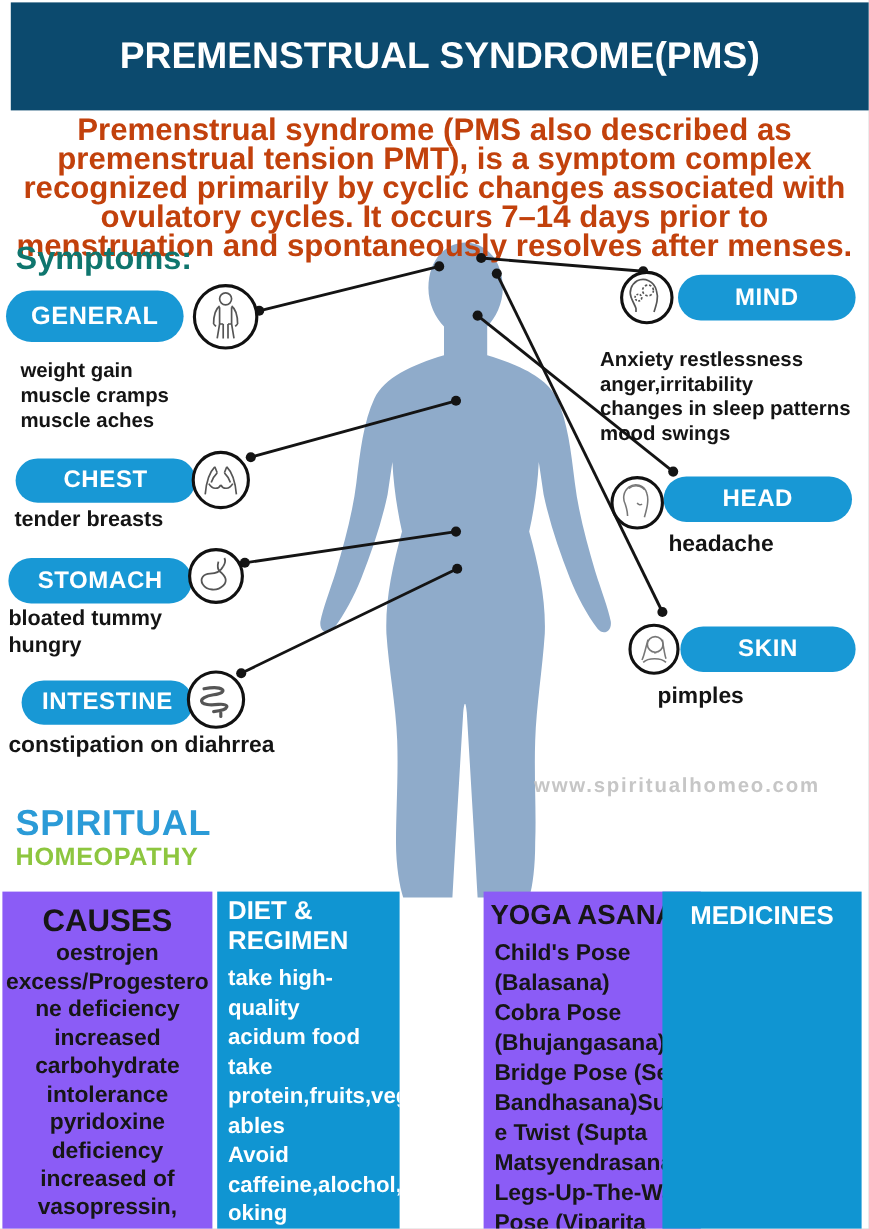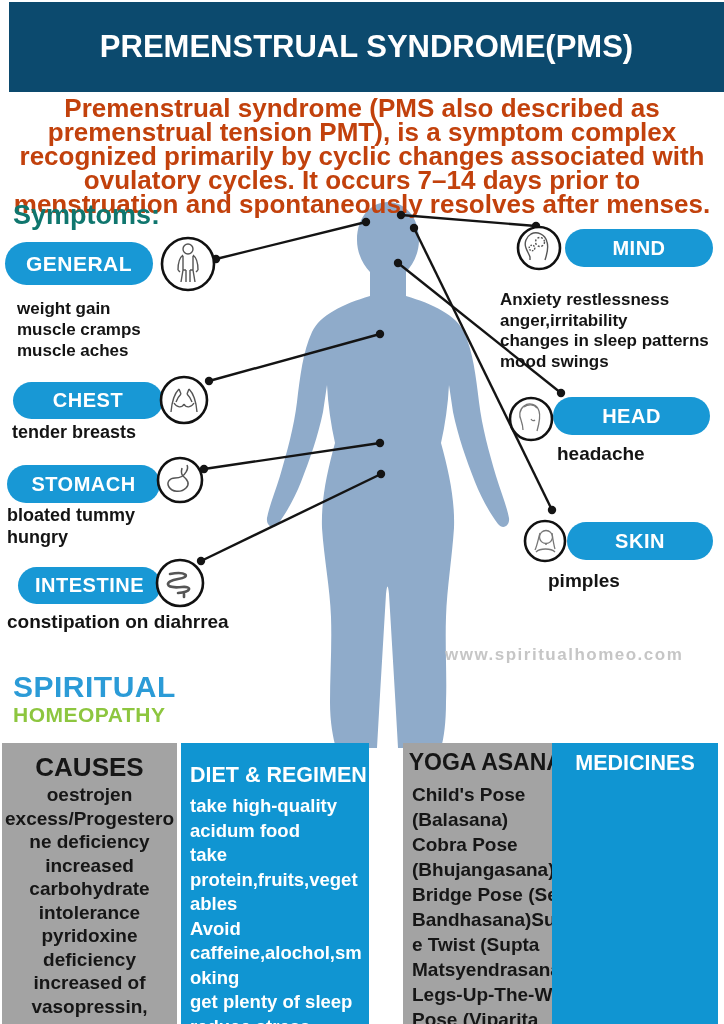--- a/index.html
+++ b/index.html
@@ -24,28 +24,28 @@
   .logo{left:13px;top:672px;z-index:2;line-height:1;}
   .logo .l1{color:#2b9bd7;font-size:30px;font-weight:800;letter-spacing:0.5px;}
   .logo .l2{color:#8dc63f;font-size:21px;font-weight:800;letter-spacing:0.5px;margin-top:2px;}
 
   .watermark{left:445px;top:645px;color:#c6c6c6;font-size:17px;font-weight:700;letter-spacing:1.5px;z-index:2;}
 
   
   .panel{top:743px;height:281px;overflow:hidden;z-index:4;box-sizing:border-box;}
   .panel .title{font-weight:800;}
   .panel .lines{font-weight:700;white-space:pre-line;}
-  .panel.green{background:#a3a3a3;color:#161616;}
+  .panel.green{background:#8b5cf6;color:#161616;}
   .panel.blue{background:#1095d2;color:#ffffff;}
 
   .p-causes{left:2px;width:175px;text-align:center;padding-top:9px;}
   .p-causes .title{font-size:26px;}
   .p-causes .lines{font-size:19px;line-height:23.5px;}
 
-  .p-diet{left:181px;width:188px;padding:20px 0 0 9px;}
+  .p-diet{left:181px;width:152px;padding:4px 0 0 9px;}
   .p-diet .title{font-size:21.5px;}
   .p-diet .lines{font-size:18.5px;line-height:24.5px;margin-top:6px;}
 
   .p-yoga{left:367px;width:181px;padding-top:6px;margin-left:36px;}
   .p-yoga .title{font-size:23px;text-align:center;white-space:nowrap;}
   .p-yoga .lines{font-size:19px;line-height:25px;margin-top:6px;padding-left:9px;}
 
   .p-med{left:552px;width:166px;padding-top:8px;}
   .p-med .title{font-size:21.5px;text-align:center;}
   .p-med .lines{font-size:19.5px;line-height:28px;margin-top:32px;padding-left:9px;}

